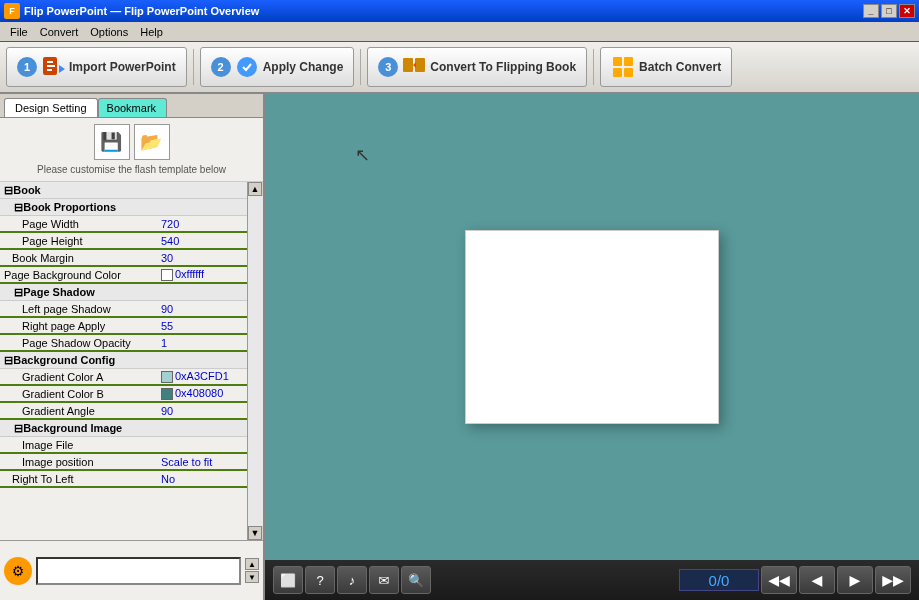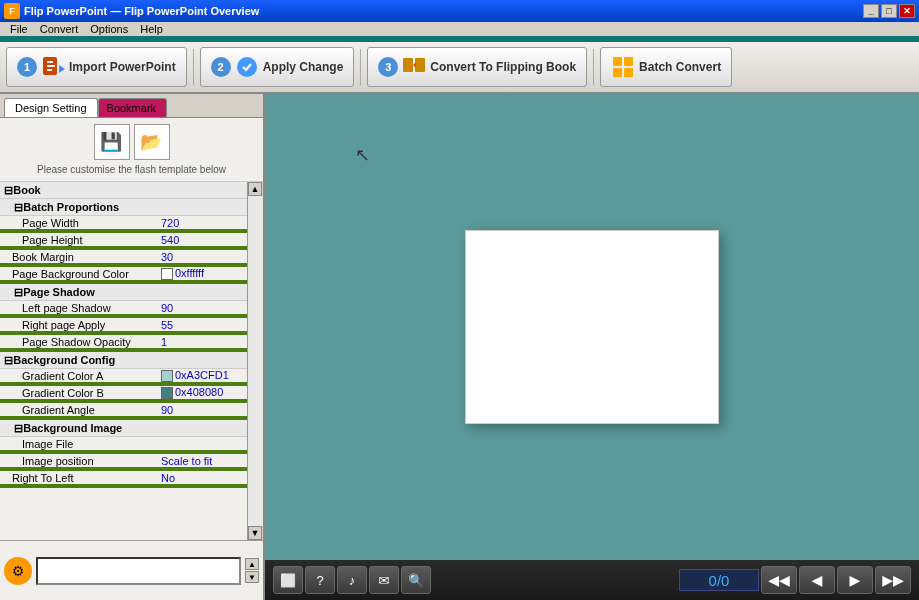--- a/index.html
+++ b/index.html
@@ -25,21 +25,21 @@
       display: flex; align-items: center; justify-content: center; font-size: 9px; cursor: pointer; color: #000;
     }
 
     
     .menu-bar {
       background: #d4d0c8;
       height: 20px;
       display: flex;
       align-items: center;
       padding: 0 4px;
-      border-bottom: 6px solid #0f766e;
+      border-bottom: 1px solid #0f766e;
       font-size: 11px;
     }
     .menu-item { padding: 2px 6px; cursor: pointer; }
 
     
     .toolbar {
       background: linear-gradient(to bottom, #f0efeb, #d6d3cc);
       height: 52px;
       display: flex;
       align-items: center;
@@ -94,21 +94,21 @@
     .tab {
       padding: 3px 10px;
       border: 1px solid #888;
       border-bottom: none;
       background: #f0efeb;
       cursor: pointer;
       font-size: 11px;
       border-radius: 3px 3px 0 0;
     }
     .tab.active { background: #ffffff; z-index: 1; }
-    .tab:not(.active) { background: #be185d; padding-left: 8px; }
+    .tab:not(.active) { background: #5eead4; padding-left: 8px; }
 
     
     .template-area {
       padding: 6px;
       display: flex;
       flex-direction: column;
       align-items: center;
       border-bottom: 1px solid #ccc;
     }
     .template-icons { display: flex; gap: 4px; margin-bottom: 4px; }
@@ -124,21 +124,21 @@
       overflow-x: hidden;
       font-size: 11px;
     }
     .prop-tree-inner {
       width: 100%;
     }
     .prop-row {
       display: flex;
       align-items: center;
       height: 17px;
-      border-bottom: 4px solid #4d7c0f;
+      border-bottom: 2px solid #4d7c0f;
     }
     .prop-label {
       flex: 1;
       padding-left: 4px;
       white-space: nowrap;
       overflow: hidden;
       color: #000;
     }
     .prop-value {
       width: 90px;
@@ -330,36 +330,36 @@
     </div>
 
     <div style="display:flex;flex:1;overflow:hidden;">
       <div class="prop-tree" id="prop-tree">
         <div class="prop-tree-inner" id="prop-tree-inner">
 
         <div class="prop-group">
               <span style="padding-left:2px;font-size:11px;">⊟Book</span>
             </div>
             <div class="prop-group">
-              <span style="padding-left:12px;font-size:11px;">⊟Batch Proportions</span>
+              <span style="padding-left:12px;font-size:11px;">⊟Book Proportions</span>
             </div>
             <div class="prop-row">
       <div class="prop-label" style="padding-left:22px;">Page Width</div>
       <div class="prop-value"><span style="color:#0000cc;">720</span></div>
     </div>
             <div class="prop-row">
       <div class="prop-label" style="padding-left:22px;">Page Height</div>
       <div class="prop-value"><span style="color:#0000cc;">540</span></div>
     </div>
             <div class="prop-row">
       <div class="prop-label" style="padding-left:12px;">Book Margin</div>
       <div class="prop-value"><span style="color:#0000cc;">30</span></div>
     </div>
             <div class="prop-row">
-      <div class="prop-label" style="padding-left:12px;">Page Background Color</div>
+      <div class="prop-label" style="padding-left:4px;">Page Background Color</div>
       <div class="prop-value"><span class="color-swatch" style="background:#ffffff;"></span><span style="color:#0000cc;">0xffffff</span></div>
     </div>
             <div class="prop-group">
               <span style="padding-left:12px;font-size:11px;">⊟Page Shadow</span>
             </div>
             <div class="prop-row">
       <div class="prop-label" style="padding-left:22px;">Left page Shadow</div>
       <div class="prop-value"><span style="color:#0000cc;">90</span></div>
     </div>
             <div class="prop-row">

